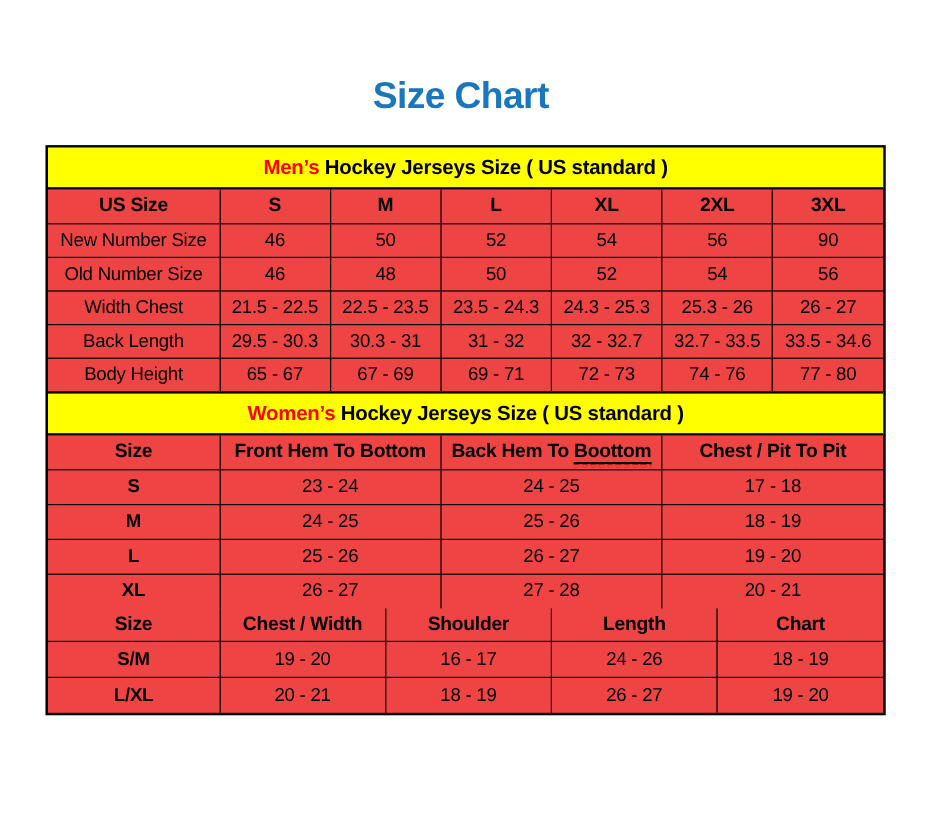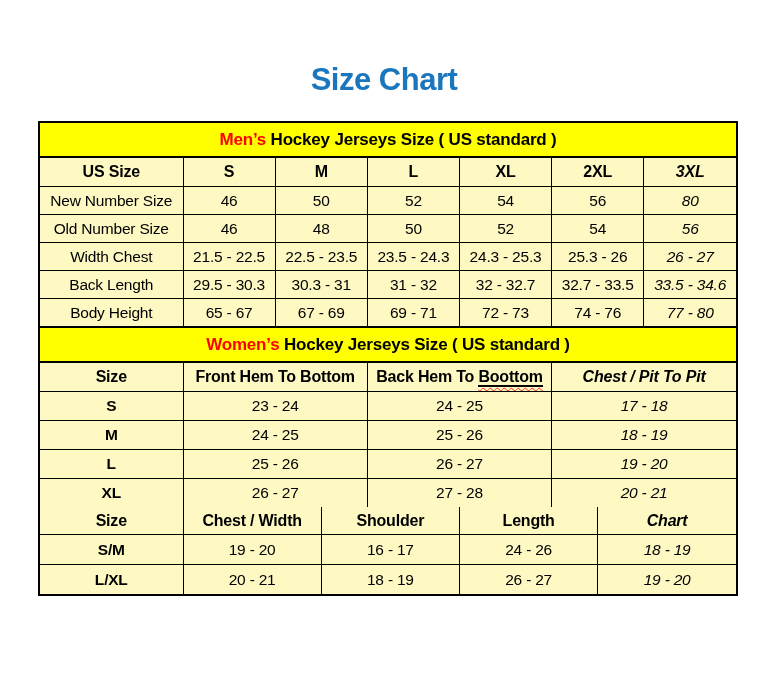--- a/index.html
+++ b/index.html
@@ -14,21 +14,21 @@
   .title{
     position:absolute;left:0;right:0;top:62px;margin:0;
     text-align:center;
     font-size:31px;font-weight:bold;letter-spacing:-0.5px;
     color:var(--title,#1a76bd);
   }
   .chart{
     position:absolute;left:38px;top:121px;width:700px;
     box-sizing:border-box;
     border:2px solid var(--border,#000);
-    background:#fef9c3;
+    background:#ef4444;
   }
   .band{
     height:33px;line-height:33px;
     background:var(--band_background,#ffff00);
     border-bottom:2px solid var(--border,#000);
     text-align:center;
     font-weight:bold;font-size:17px;letter-spacing:-0.2px;
     white-space:nowrap;
   }
   .band-mid{border-top:2px solid var(--border,#000);}
@@ -39,21 +39,21 @@
     text-align:center;vertical-align:middle;
     padding:0;letter-spacing:-0.2px;
     white-space:nowrap;overflow:hidden;
   }
   .t th{font-weight:bold;font-size:16px;height:28px;border-top:none;}
   .t td{font-weight:normal;font-size:15.5px;height:27px;}
   .t-women td{height:28px;}
   .t-youth th{height:27px;}
   .t-youth td{height:29px;}
   .t th:first-child,.t td:first-child{border-left:none;}
-  .t th:last-child,.t td:last-child{border-right:none;font-style:italic;}
+  .t th:last-child,.t td:last-child{border-right:none;}
   .t tbody tr:last-child td{border-bottom:none;}
   .c-label{width:143px;}
   td.bold{font-weight:bold;}
   .squiggle{
     text-decoration:underline wavy var(--squiggle,#ff2a2a);
     text-decoration-thickness:1px;
     text-underline-offset:5px;
   }
   .usolid{border-bottom:2px solid var(--border,#000);padding-bottom:0;}
 </style>
@@ -86,21 +86,21 @@
           </tr>
         </thead>
         <tbody>
           <tr>
             <td>New Number Size</td>
             <td>46</td>
             <td>50</td>
             <td>52</td>
             <td>54</td>
             <td>56</td>
-            <td>80</td>
+            <td>90</td>
           </tr>
           <tr>
             <td>Old Number Size</td>
             <td>46</td>
             <td>48</td>
             <td>50</td>
             <td>52</td>
             <td>54</td>
             <td>56</td>
           </tr>

